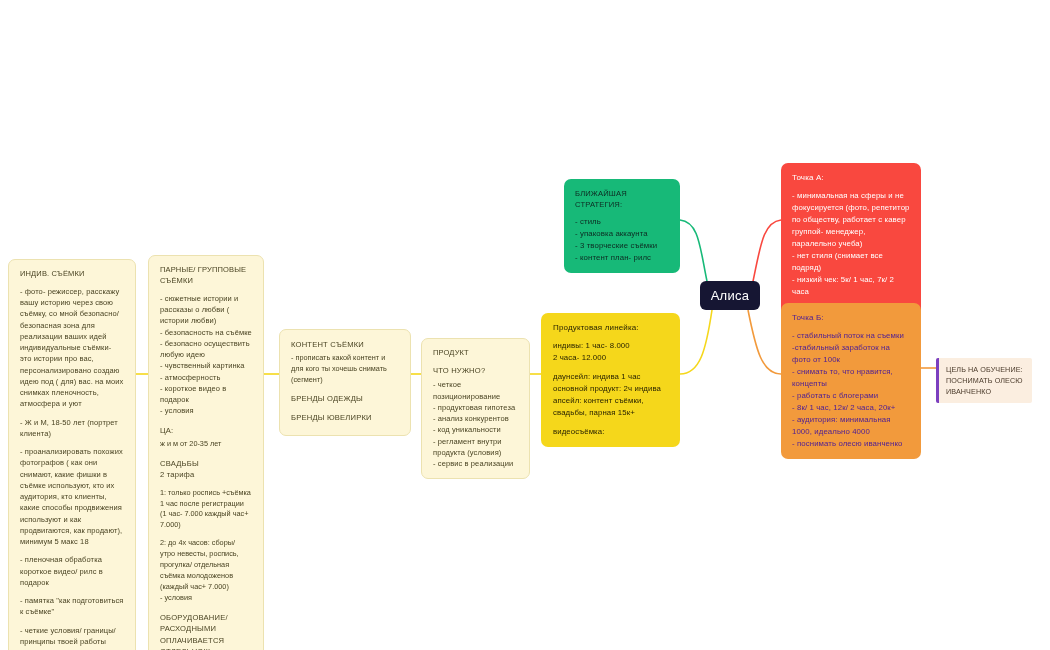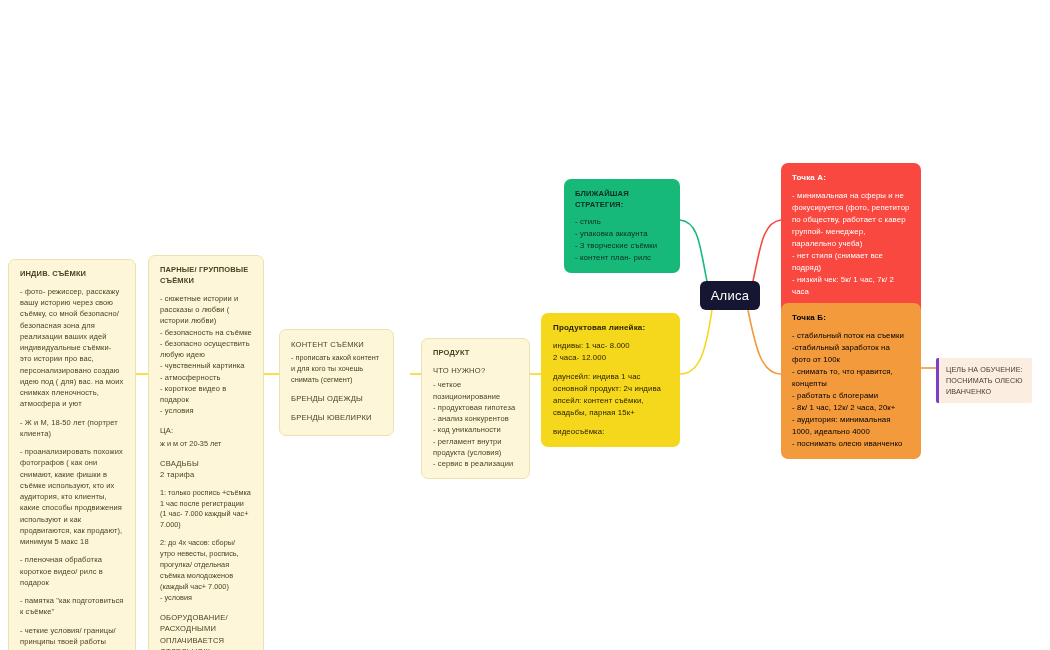--- a/index.html
+++ b/index.html
@@ -44,27 +44,27 @@
     letter-spacing: .3px;
   }
   
   .card {
     border-radius: 7px;
     padding: 9px 11px;
     box-sizing: border-box;
   }
   .card-green  { background: #17b978; color: #0d2b22; }
   .card-red    { background: #f9483f; color: #ffffff; }
-  .card-orange { background: #f29a3c; color: #000000; }
+  .card-orange { background: #f29a3c; color: #4c1d95; }
   .card-yellow { background: #f5d71b; color: #241f00; }
   .card-pale   { background: #fdf6d8; color: #4a4423; border: 1px solid #ece2b0; }
   .card-note   { background: #fbeee0; color: #4a3a2a; border-left: 3px solid #7b3fbf; border-radius: 2px; }
 
   .card-title {
-    font-weight: bold;
+    font-weight: normal;
     font-size: 7.5px;
     line-height: 1.45;
     margin: 0 0 6px 0;
     letter-spacing: .15px;
   }
   .card-green .card-title,
   .card-red .card-title,
   .card-orange .card-title,
   .card-yellow .card-title { font-size: 8px; }
   .card-green .card-title { font-size: 7.6px; }
@@ -189,21 +189,21 @@
     <ul class="lines">
       <li>- четкое позиционирование</li>
       <li>- продуктовая гипотеза</li>
       <li>- анализ конкурентов</li>
       <li>- код уникальности</li>
       <li>- регламент внутри продукта (условия)</li>
       <li>- сервис в реализации</li>
     </ul>
   </div>
 
-  <div class="node card card-pale" style="left:279px; top:329px; width:115px;">
+  <div class="node card card-pale" style="left:279px; top:329px; width:132px;">
     <div class="blk">
       <div class="blk-head">КОНТЕНТ СЪЁМКИ</div>
       <div class="sub">- прописать какой контент и для кого ты хочешь снимать (сегмент)</div>
     </div>
     <div class="blk">
       <div class="blk-head">БРЕНДЫ ОДЕЖДЫ</div>
     </div>
     <div class="blk">
       <div class="blk-head">БРЕНДЫ ЮВЕЛИРКИ</div>
     </div>

